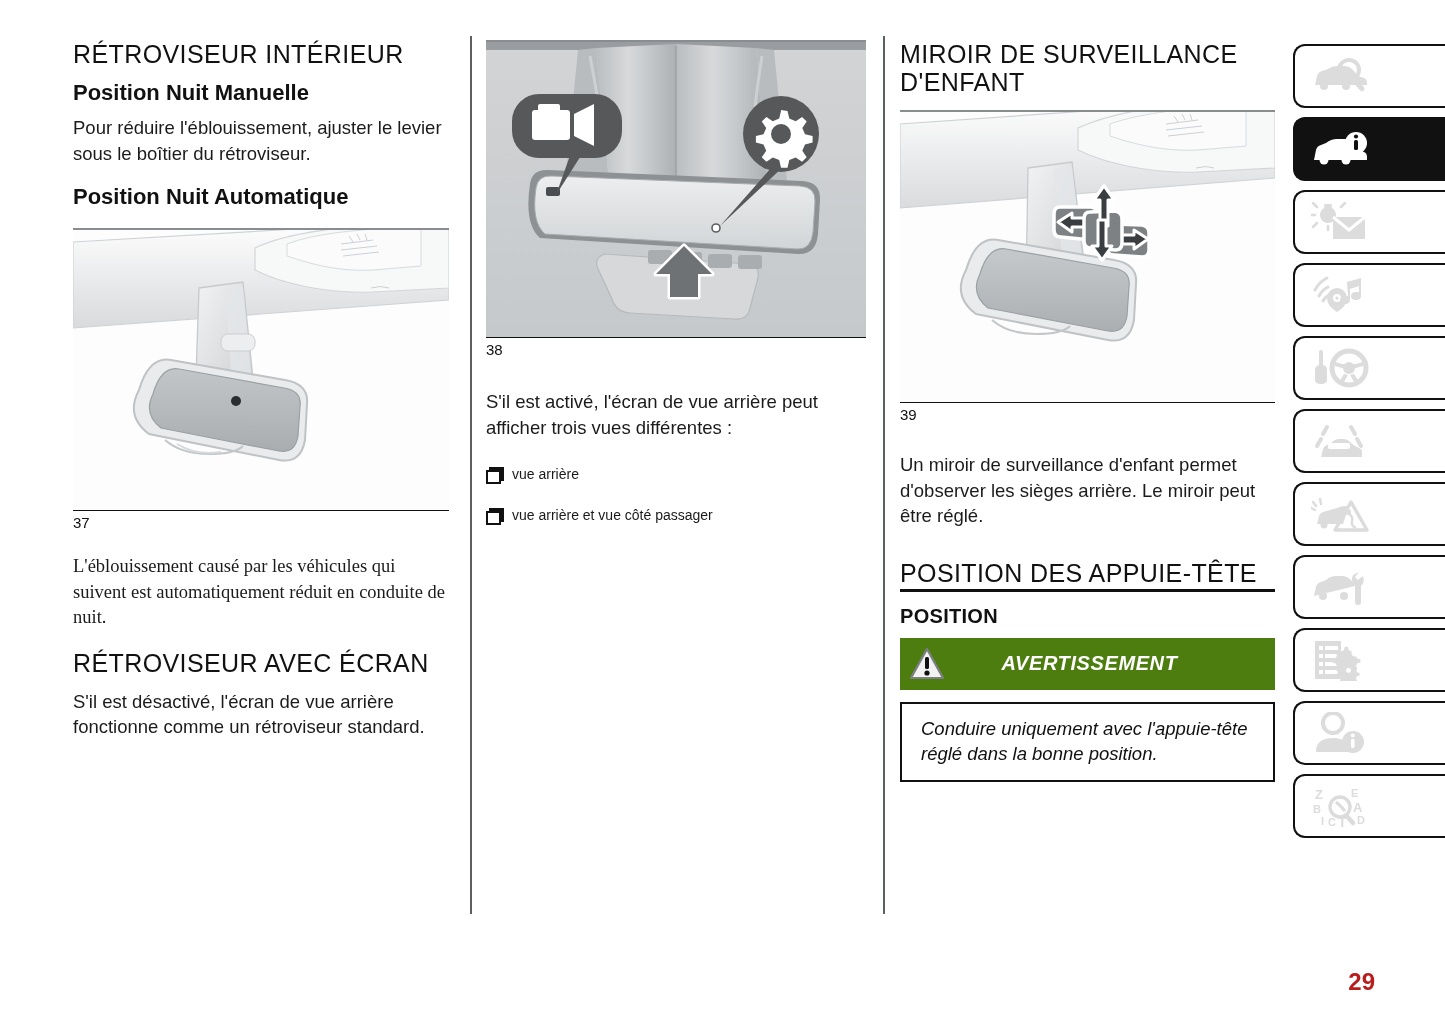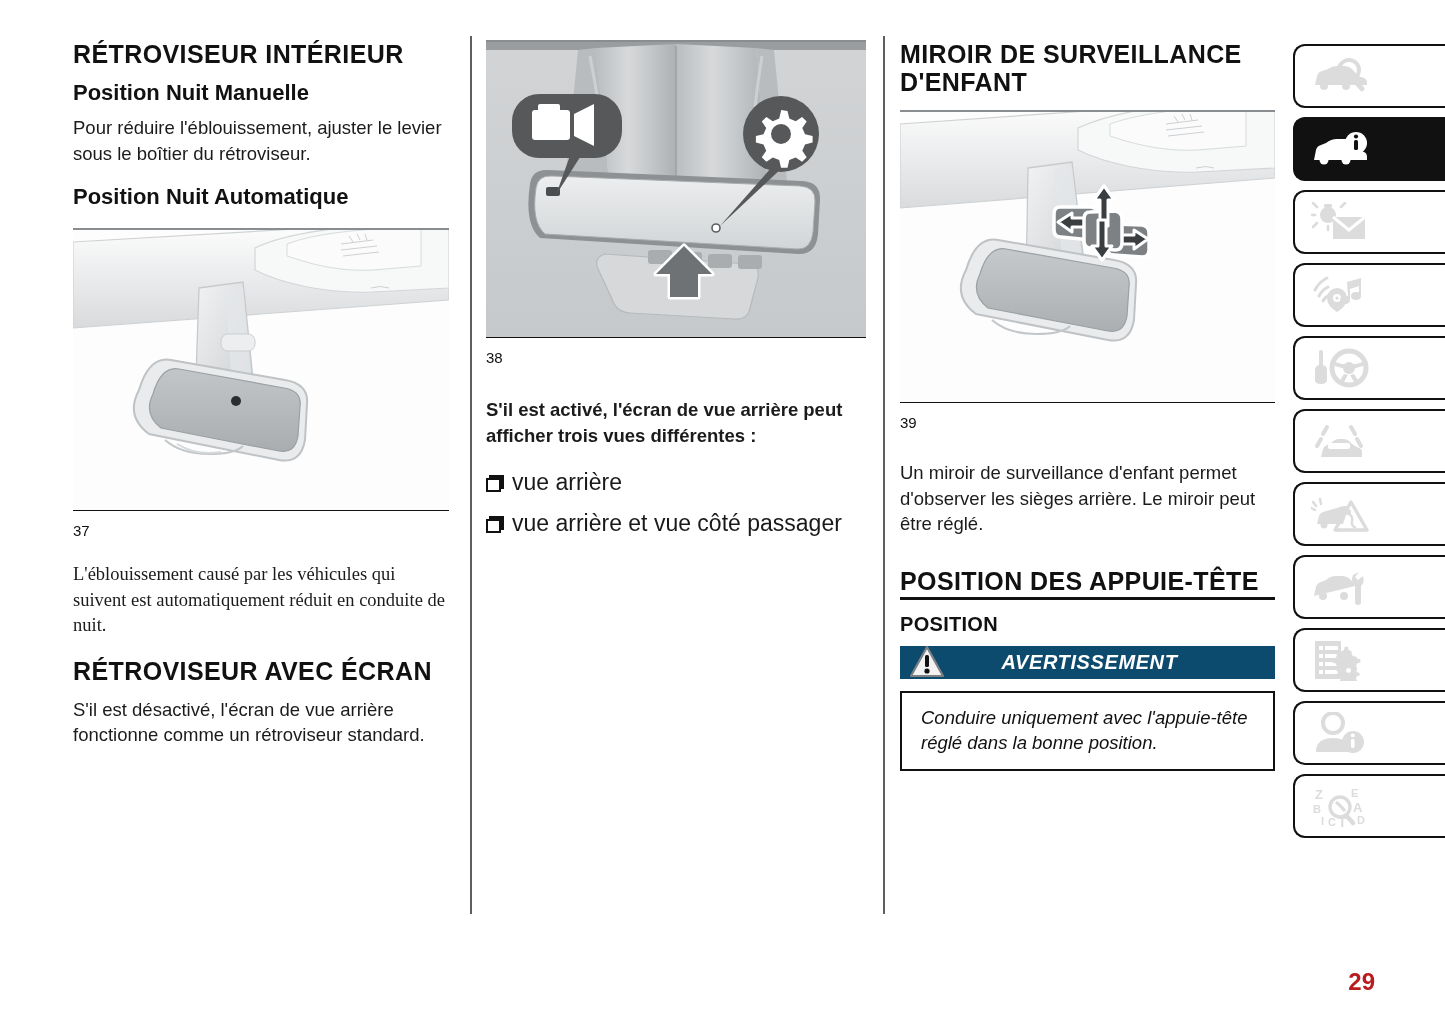--- a/index.html
+++ b/index.html
@@ -18,21 +18,21 @@
   .col1{left:73px;width:376px;}
   .col2{left:486px;width:380px;}
   .col3{left:900px;width:375px;}
 
   .divider{position:absolute;top:36px;width:2px;height:878px;background:#5b5f62;}
   .div1{left:470px;}
   .div2{left:883px;}
 
   
   h1.sec{
-    font-size:25px;line-height:28px;font-weight:bold;
+    font-size:25px;line-height:28px;font-weight:normal;
     letter-spacing:0.4px;margin:0 0 12px 0;color:#111;
     font-stretch:condensed;
   }
   h2.sub{
     font-size:22px;line-height:26px;font-weight:bold;
     margin:0 0 9px 0;color:#111;
   }
   h3.sub2{
     font-size:20px;line-height:24px;font-weight:bold;
     margin:0 0 10px 0;color:#111;letter-spacing:0.3px;
@@ -49,39 +49,39 @@
   
   .fig{position:relative;}
   .fig .frame{
     width:100%;background:#fdfdfd;position:relative;overflow:hidden;
     border-top:2px solid #8a8d8f;
   }
   .fig .capline{
     border-top:1.5px solid #111;margin-top:0;
   }
   .fig .cap{
-    font-size:15px;line-height:18px;color:#111;padding-top:11px;
+    font-size:15px;line-height:18px;color:#111;padding-top:3px;
   }
 
   
   ul.bul{list-style:none;margin:0;padding:0;}
   ul.bul li{
     display:flex;align-items:flex-start;gap:8px;
-    font-size:23px;line-height:25px;margin-bottom:16px;
+    font-size:14px;line-height:25px;margin-bottom:16px;
   }
   .bulglyph{
     flex:0 0 auto;width:18px;height:18px;position:relative;margin-top:5px;
   }
   .bulglyph i{position:absolute;display:block;}
   .bulglyph .bk{left:3px;top:0;width:15px;height:14px;background:#111;}
   .bulglyph .fr{left:0;top:3px;width:15px;height:14px;background:#fff;border:2.4px solid #111;box-sizing:border-box;}
 
   
   .warnbar{
-    display:flex;align-items:center;background:#0c4a6e;height:33px;margin:10px 0 12px 0;
+    display:flex;align-items:center;background:#4d7c0f;height:52px;margin:10px 0 12px 0;
   }
   .warnbar .tri{width:54px;display:flex;justify-content:center;align-items:center;}
   .warnbar .wtxt{
     flex:1;text-align:center;color:#fff;font-style:italic;font-weight:bold;
     font-size:20px;letter-spacing:0.6px;padding-right:50px;
   }
   .warnbody{
     border:2px solid #111;padding:12px 14px 14px 19px;
     font-style:italic;font-size:18.5px;line-height:25px;color:#111;
   }
@@ -247,21 +247,21 @@
               <path d="M295 68 l6.5 1 1.8 7.6 6.4 2.7 6.4-4.4 4.6 4.6 -4.4 6.4 2.7 6.4 7.6 1.8 0 6.5 -7.6 1.8 -2.7 6.4 4.4 6.4 -4.6 4.6 -6.4-4.4 -6.4 2.7 -1.8 7.6 -6.5 0 -1.8-7.6 -6.4-2.7 -6.4 4.4 -4.6-4.6 4.4-6.4 -2.7-6.4 -7.6-1.8 0-6.5 7.6-1.8 2.7-6.4 -4.4-6.4 4.6-4.6 6.4 4.4 6.4-2.7 1.8-7.6 Z"></path>
               <circle cx="295" cy="92" r="10" fill="#565859"></circle>
             </g>
           </g>
         </svg>
       </div>
       <div class="capline"></div>
       <div class="cap">38</div>
     </div>
 
-    <p class="body" style="margin-top:30px;margin-bottom:22px;font-weight:bold;">S'il est activé, l'écran de vue arrière peut afficher trois vues différentes :</p>
+    <p class="body" style="margin-top:30px;margin-bottom:22px;">S'il est activé, l'écran de vue arrière peut afficher trois vues différentes :</p>
 
     <ul class="bul">
       <li>
         <span class="bulglyph">
             <i class="bk"></i>
             <i class="fr"></i>
           </span>
         <span>vue arrière</span>
       </li>
       <li>

